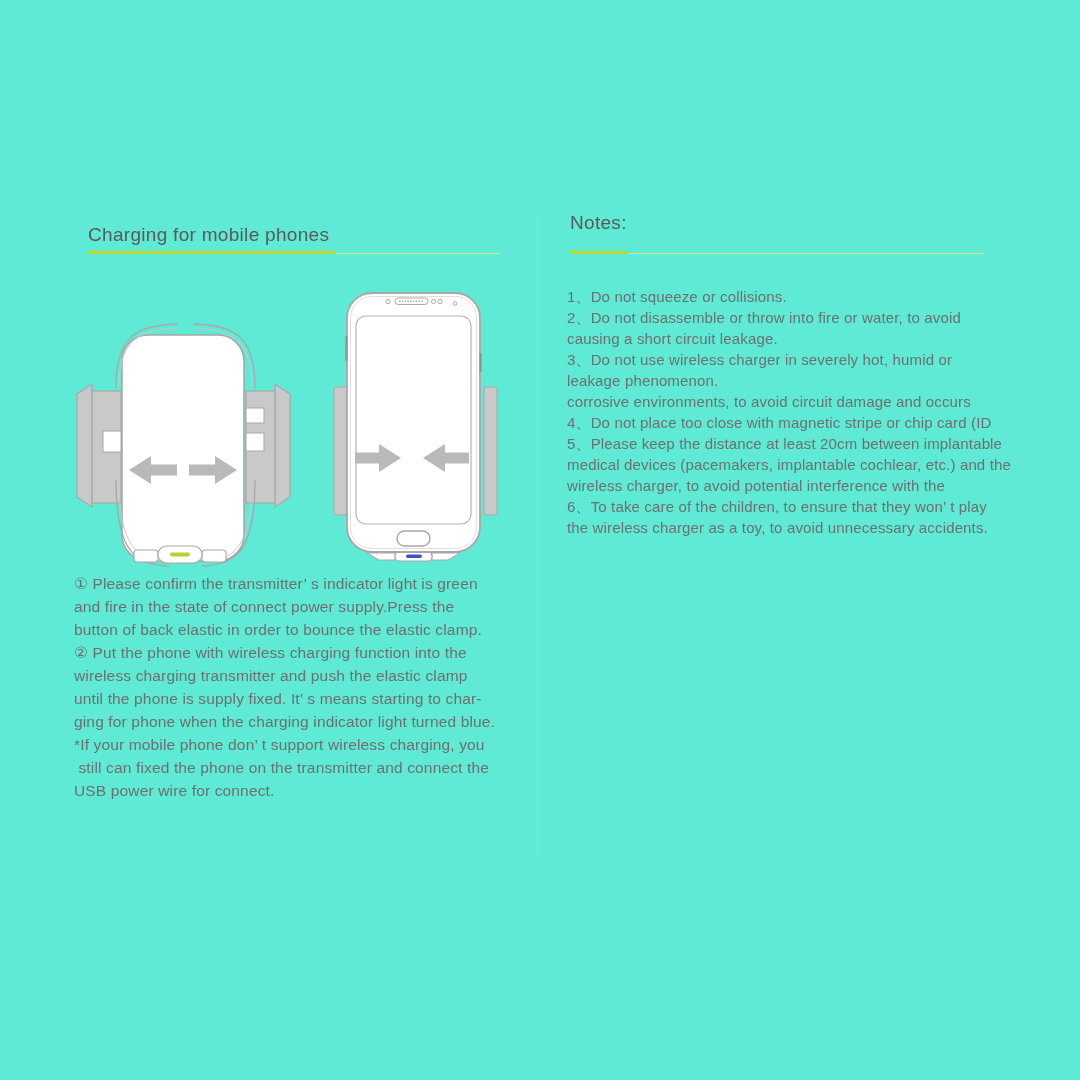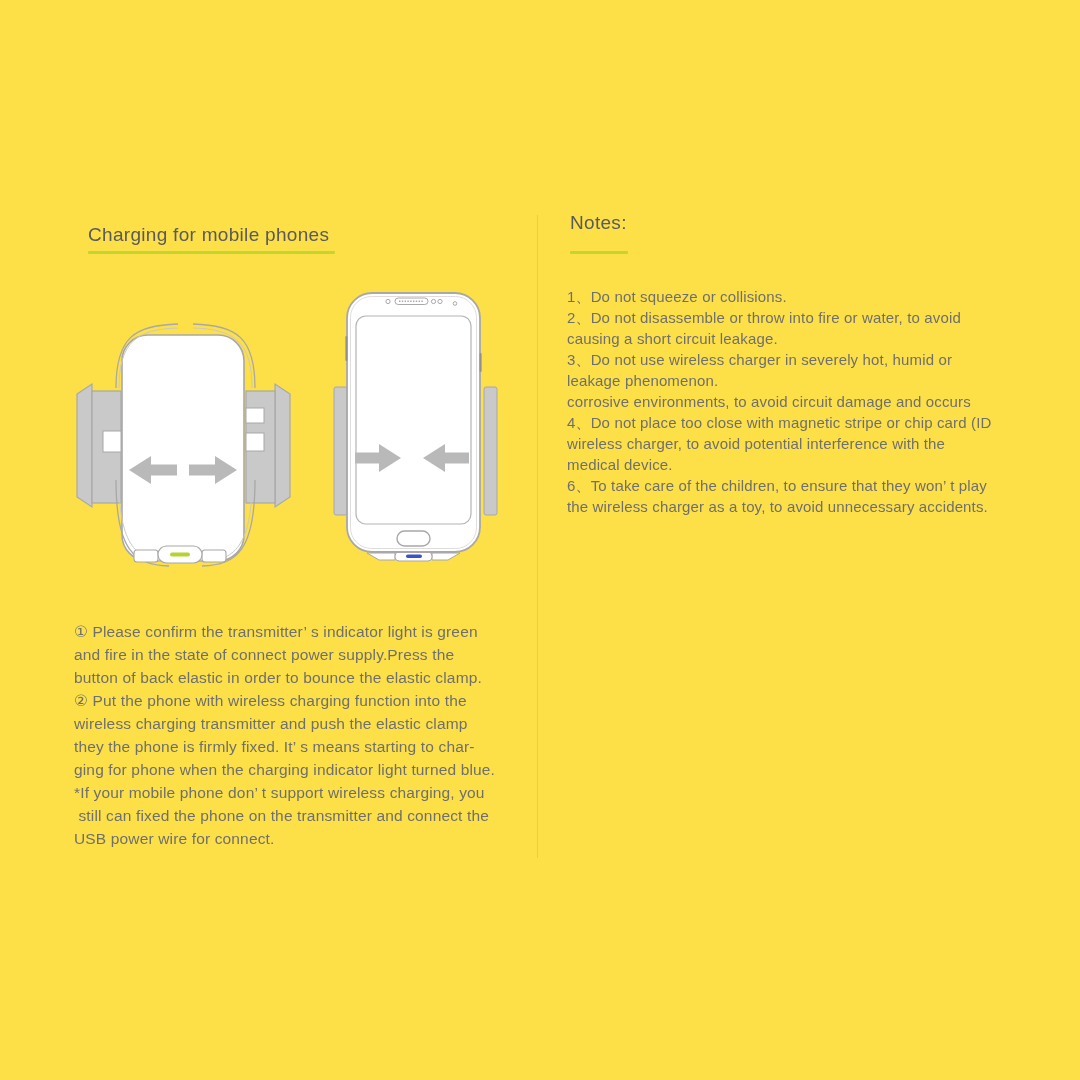--- a/index.html
+++ b/index.html
@@ -1,21 +1,21 @@
 <!DOCTYPE html>
 <html style="--accent_green: #c3d62c; --accent_green_light: #d8e683; --led_green: #b5d433; --led_blue: #4053c4; --title_gray: #5a5a5a; --text_gray: #6f6f6f; --line_gray: #c6c6c6; --outline_gray: #a8a8a8; --outline_light: #c9c9c9; --clamp_gray: #c9c9c9; --arrow_gray: #b9b9b9;"><head>
 <meta charset="utf-8">
 <style>
   * { margin: 0; padding: 0; box-sizing: border-box; }
   html, body { background: #ffffff; }
   .canvas {
     position: relative;
     width: 1080px;
     height: 1080px;
-    background: #fde047;
+    background: #5eead4;
     font-family: "Liberation Sans", "DejaVu Sans", sans-serif;
     overflow: hidden;
   }
   .sec-title {
     position: absolute;
     font-size: 19px;
     font-weight: 400;
     letter-spacing: 0.3px;
     color: var(--title_gray);
     white-space: pre;
@@ -42,21 +42,21 @@
     position: absolute;
     left: 537px; top: 215px;
     width: 1px; height: 643px;
     background: var(--line_gray);
   }
   .fig { position: absolute; }
   .fig-holder { left: 74px;  top: 288px; width: 230px; height: 300px; }
   .fig-phone  { left: 333px; top: 283px; width: 165px; height: 305px; }
   .textblock { position: absolute; color: var(--text_gray); }
   .textblock .line { white-space: pre; }
-  .steps { left: 74px;  top: 620px; font-size: 15.5px; letter-spacing: 0.15px; }
+  .steps { left: 74px;  top: 572px; font-size: 15.5px; letter-spacing: 0.15px; }
   .steps .line { line-height: 23px; height: 23px; }
   .notes { left: 567px; top: 286px; font-size: 15px; letter-spacing: 0.15px; }
   .notes .line { line-height: 21px; height: 21px; }
   svg path, svg rect, svg circle, svg polygon { shape-rendering: geometricPrecision; }
 </style>
 </head>
 <body>
 
 <div class="canvas">
 
@@ -141,21 +141,21 @@
 
     <rect x="73" y="271.5" width="16" height="3.6" rx="1.8" fill="var(--led_blue)"></rect>
   </svg>
 
   <div class="textblock steps">
       <div class="line">① Please confirm the transmitter’ s indicator light is green</div>
       <div class="line">and fire in the state of connect power supply.Press the</div>
       <div class="line">button of back elastic in order to bounce the elastic clamp.</div>
       <div class="line">② Put the phone with wireless charging function into the</div>
       <div class="line">wireless charging transmitter and push the elastic clamp</div>
-      <div class="line">they the phone is firmly fixed. It’ s means starting to char-</div>
+      <div class="line">until the phone is supply fixed. It’ s means starting to char-</div>
       <div class="line">ging for phone when the charging indicator light turned blue.</div>
       <div class="line">*If your mobile phone don’ t support wireless charging, you</div>
       <div class="line"> still can fixed the phone on the transmitter and connect the</div>
       <div class="line">USB power wire for connect.</div>
     </div>
 
   <div class="divider"></div>
 
   <h1 class="sec-title title-right">Notes:</h1>
   <div class="rule rule-right">
@@ -163,19 +163,20 @@
     <span class="thin"></span>
   </div>
   <div class="textblock notes">
       <div class="line">1、Do not squeeze or collisions.</div>
       <div class="line">2、Do not disassemble or throw into fire or water, to avoid</div>
       <div class="line">causing a short circuit leakage.</div>
       <div class="line">3、Do not use wireless charger in severely hot, humid or</div>
       <div class="line">leakage phenomenon.</div>
       <div class="line">corrosive environments, to avoid circuit damage and occurs</div>
       <div class="line">4、Do not place too close with magnetic stripe or chip card (ID</div>
+      <div class="line">5、Please keep the distance at least 20cm between implantable</div>
+      <div class="line">medical devices (pacemakers, implantable cochlear, etc.) and the</div>
       <div class="line">wireless charger, to avoid potential interference with the</div>
-      <div class="line">medical device.</div>
       <div class="line">6、To take care of the children, to ensure that they won’ t play</div>
       <div class="line">the wireless charger as a toy, to avoid unnecessary accidents.</div>
     </div>
 
 </div>
 
 </body></html>

